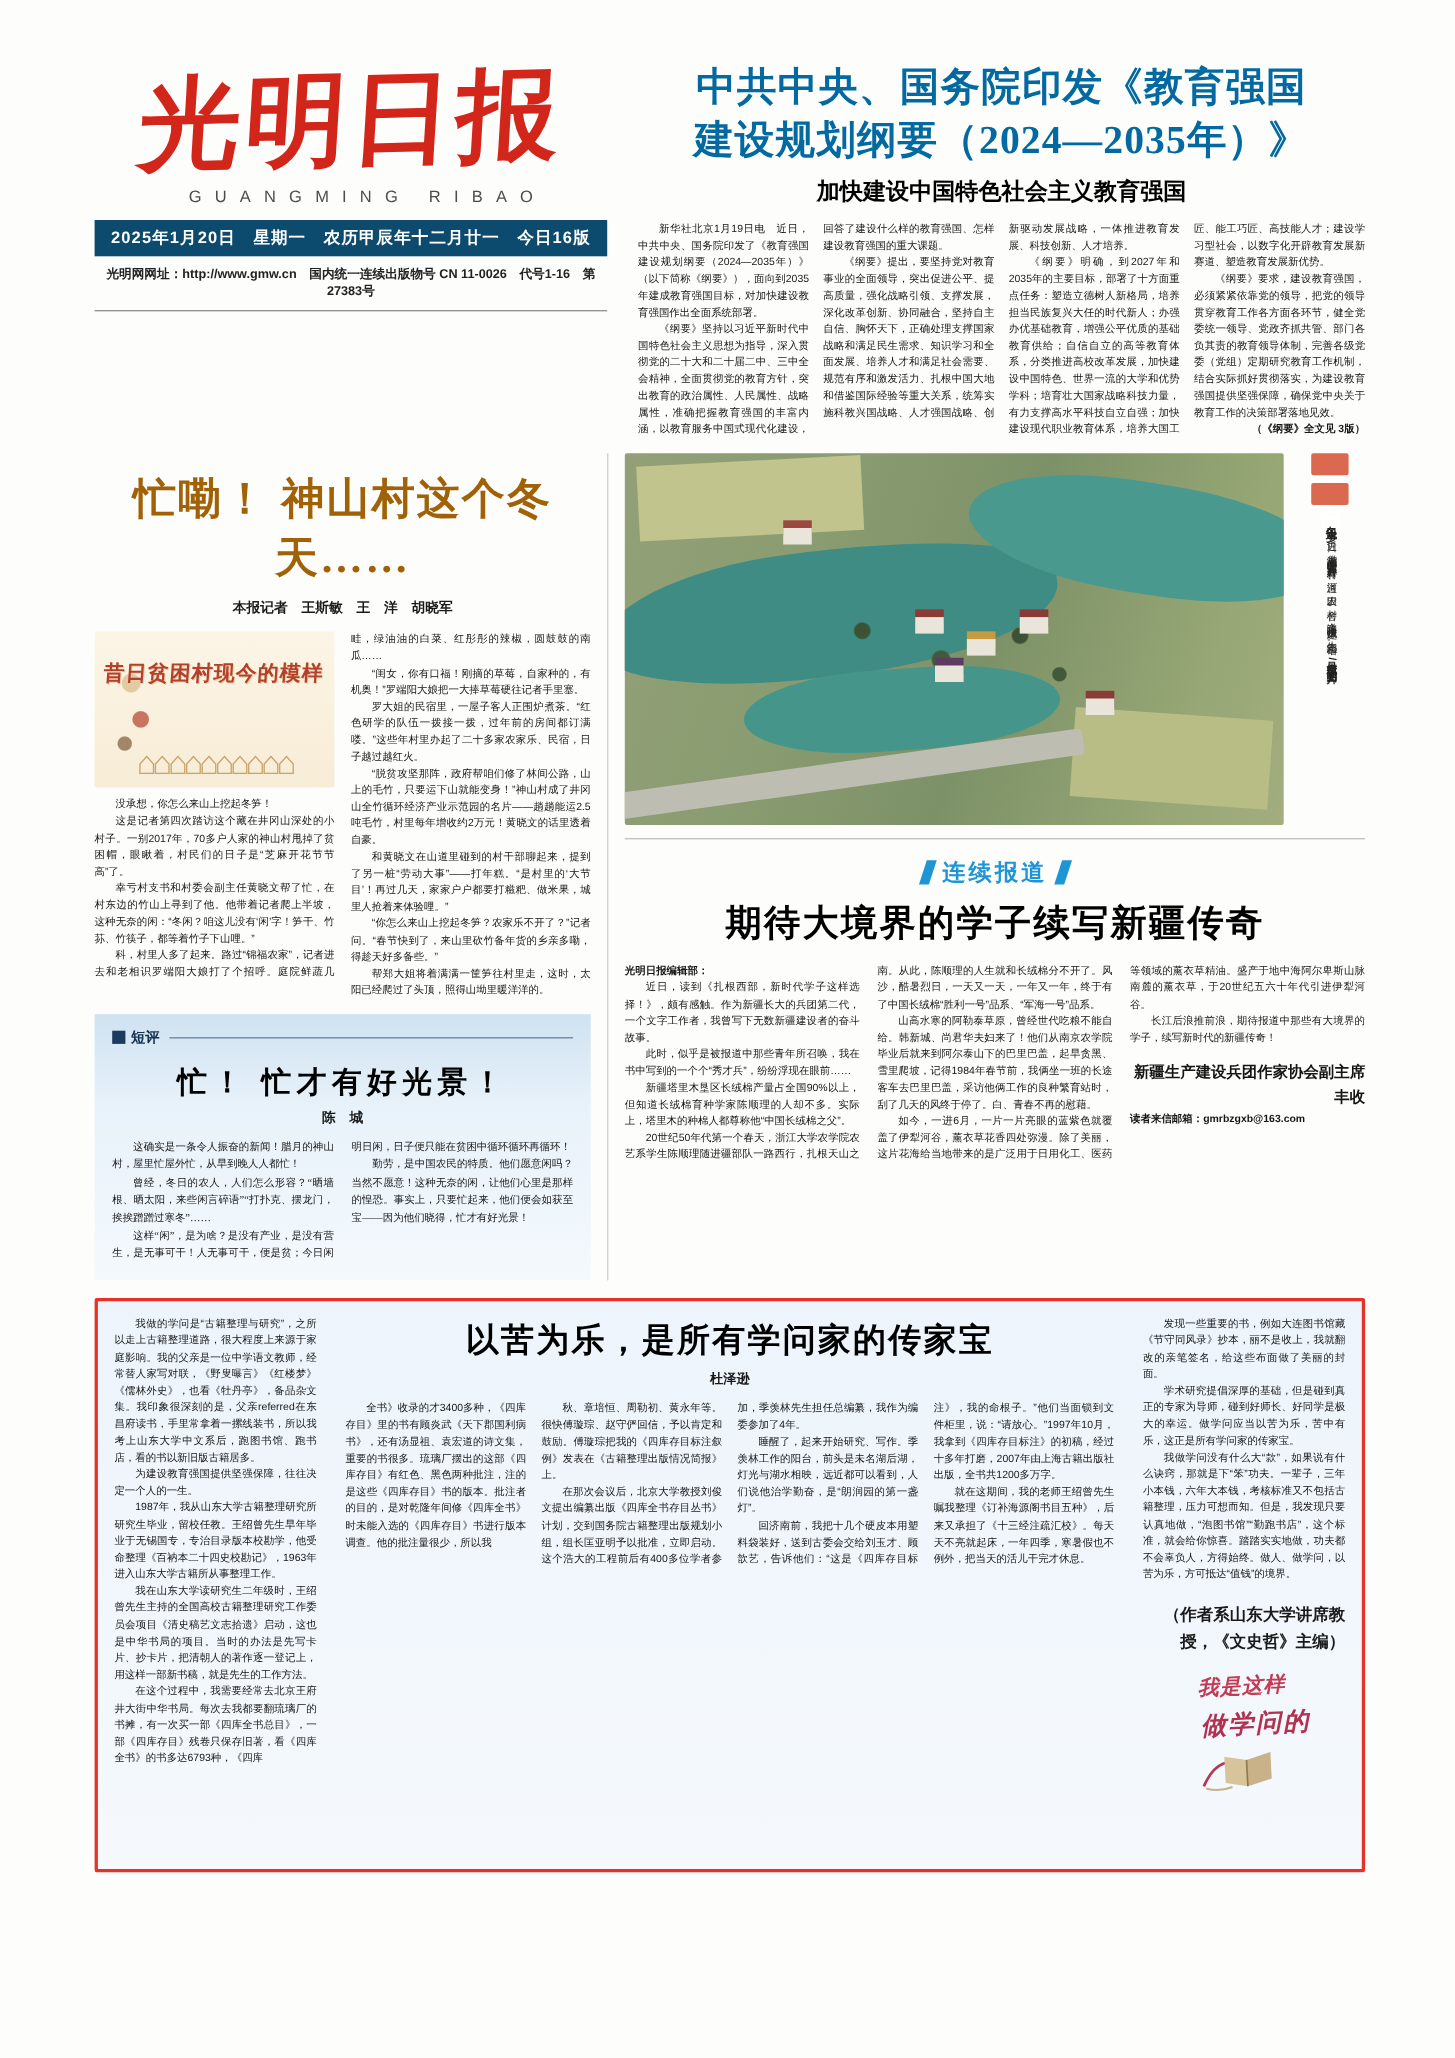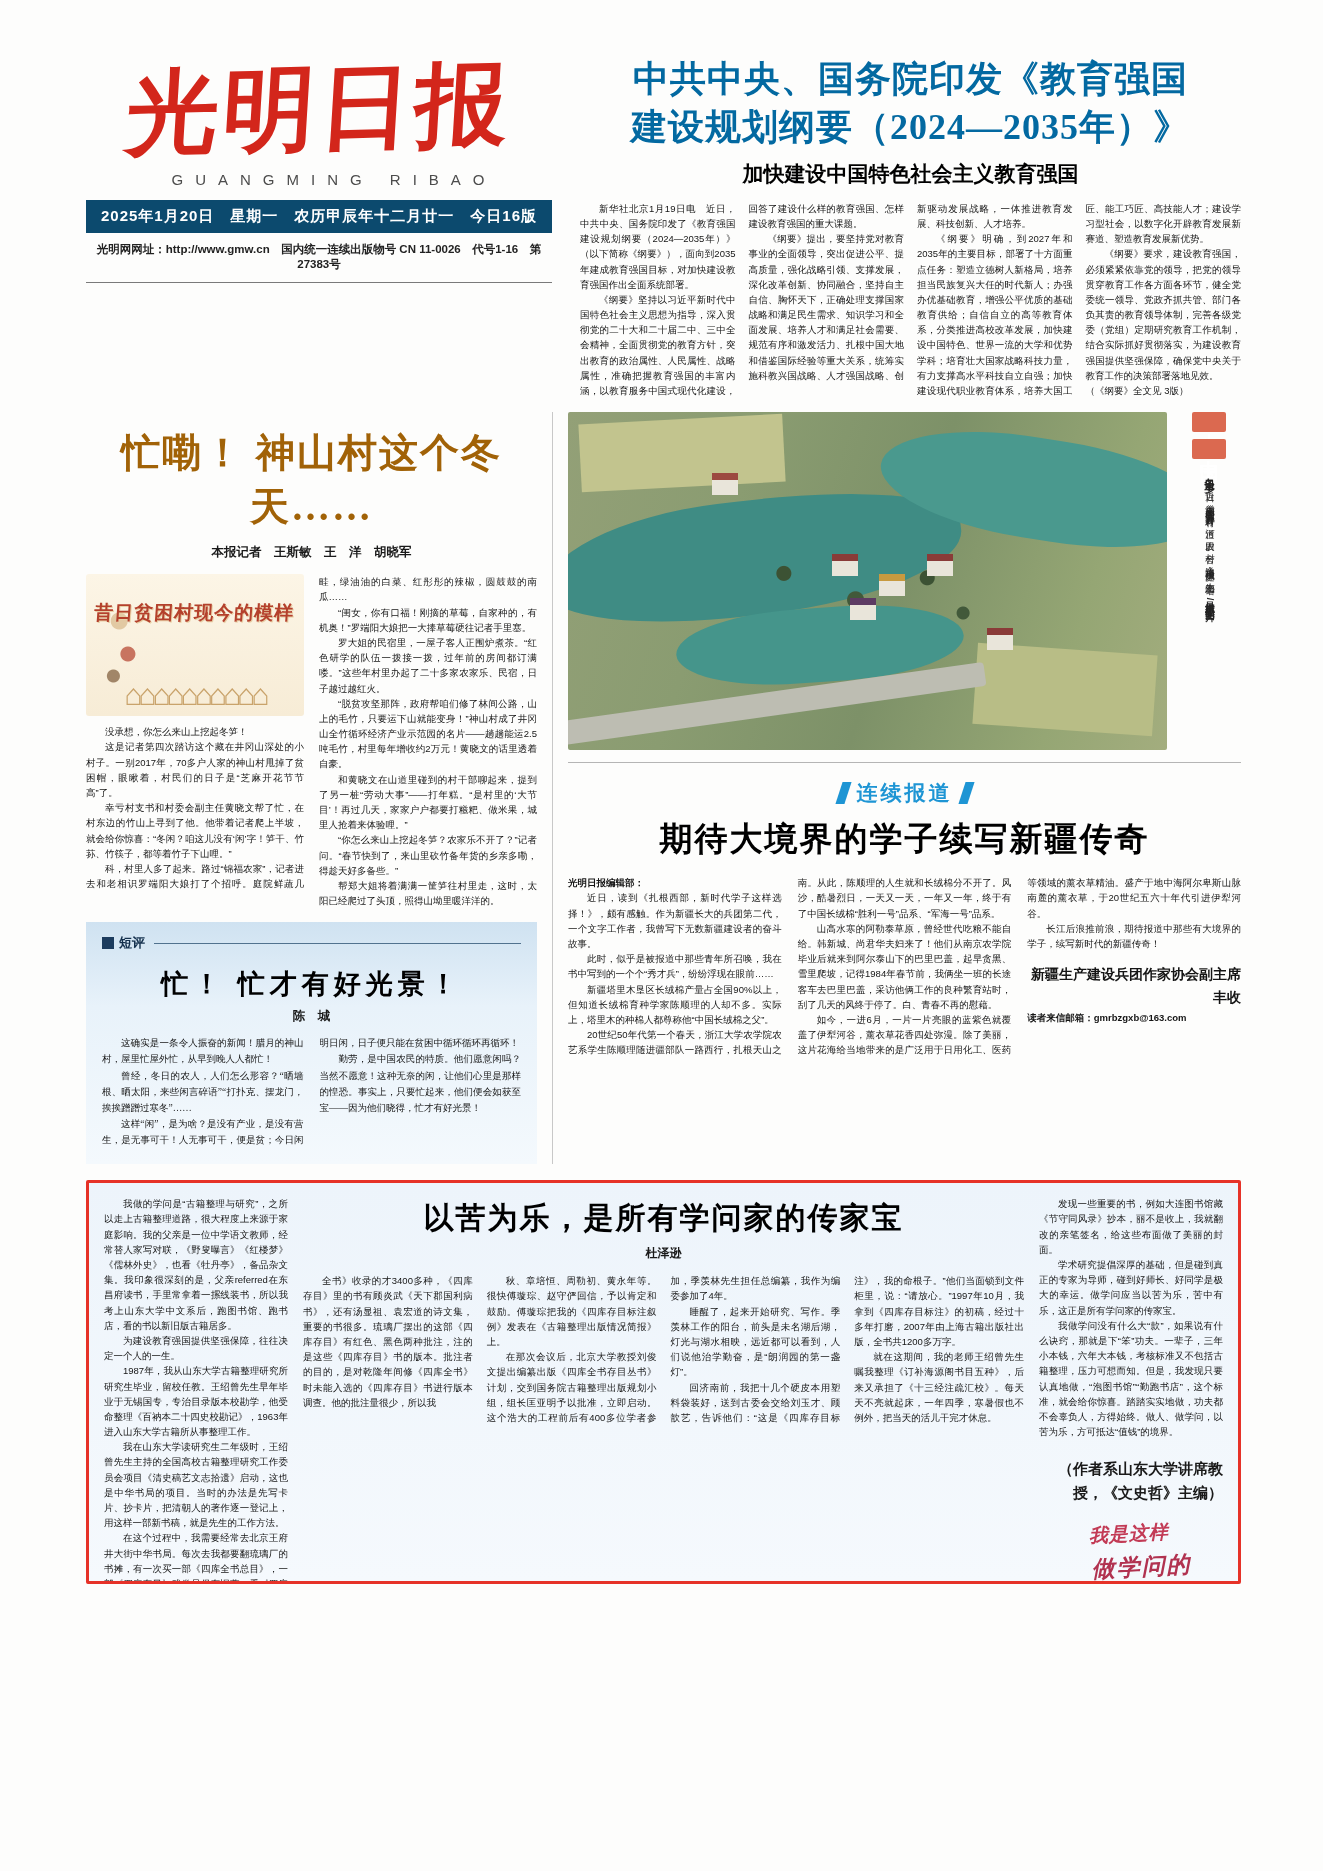--- a/index.html
+++ b/index.html
@@ -19,21 +19,21 @@
     text-align:center; padding:7px 0; letter-spacing:1px; }
   .infoline { font-size:11.5px; font-weight:bold; color:#222; text-align:center;
     padding:9px 0 10px; border-bottom:1.5px solid #7a7a7a; }
   .topstory { flex:1; padding-left:28px; }
   .topstory h1 { font-family:"Liberation Serif",serif; font-size:36px; font-weight:900;
     text-align:center; line-height:1.33; letter-spacing:1px; margin:4px 0 8px; color:#0369a1; }
   .topstory .sub { font-size:21px; font-weight:bold; text-align:center; margin-bottom:13px; color:#000; }
   .cols { text-align:justify; color:#151515; }
   .cols p { text-indent:2em; }
   .tcols { column-count:4; column-gap:13px; font-size:9.5px; line-height:1.6; }
-  .tcols p:last-child { font-weight:normal; text-indent:0; }
+  .tcols p:last-child { text-align:right; font-weight:bold; text-indent:0; }
 
   
   .main { display:flex; margin-top:14px; }
   .main-left { width:466px; flex:none; padding-right:15px; }
   .main-right { flex:1; padding-left:15px; border-left:1px solid #c8c8c8; }
 
   
   .village h2 { font-family:"Liberation Serif",serif; font-size:39px; font-weight:900;
     text-align:center; letter-spacing:2px; margin:14px 0 10px; color:#a16207; }
   .byline { text-align:center; font-size:12.5px; font-weight:bold; margin-bottom:13px; }
@@ -98,21 +98,21 @@
   .serial h3 { font-family:"Liberation Serif",serif; font-size:33px; font-weight:900;
     text-align:center; letter-spacing:2px; margin-bottom:13px; color:#000; }
   .scols { column-count:3; column-gap:16px; font-size:9.5px; line-height:1.6; }
   .salute { font-weight:bold; text-indent:0 !important; }
   .sign { text-align:right; font-weight:bold; margin-top:12px; font-size:14px; }
   .email { font-weight:bold; font-size:9.5px; margin-top:2px; }
 
   
   .scholar { margin-top:16px; border:3px solid #e63228; border-radius:2px;
     background:linear-gradient(180deg,#edf4fb,#f5f9fd); padding:13px 15px;
-    display:flex; gap:15px; height:404px; overflow:hidden; }
+    display:flex; gap:26px; height:522px; overflow:hidden; }
   .sch-side { width:184px; flex:none; font-size:9.5px; line-height:1.6; }
   .sch-mid { flex:1; min-width:0; }
   .sch-mid h3 { font-family:"Liberation Serif",serif; font-size:30px; font-weight:900;
     text-align:center; letter-spacing:2px; margin:2px 0 6px; color:#000; }
   .sch-mid .author { text-align:center; font-size:12px; font-weight:bold; margin-bottom:11px; }
   .mcols { column-count:4; column-gap:14px; font-size:9.5px; line-height:1.6; }
   .note { font-weight:bold; text-align:right; margin-top:18px; font-size:15px; }
   .stamp { margin-top:14px; text-align:center; position:relative; transform:rotate(-3deg); }
   .stamp .l1 { color:#c23a55; font-weight:900; font-size:19px; font-style:italic; letter-spacing:1px; }
   .stamp .l2 { color:#b13250; font-weight:900; font-size:23px; font-style:italic;
@@ -156,21 +156,21 @@
         <div class="byline">本报记者　王斯敏　王　洋　胡晓军</div>
         <div class="cols vcols">
           <div class="banner">
             <div class="banner-orn"></div>
             <div class="banner-title">昔日贫困村现今的模样</div>
             <div class="banner-houses">⌂⌂⌂⌂⌂⌂⌂⌂⌂⌂</div>
           </div>
           <div>
               <p>没承想，你怎么来山上挖起冬笋！</p>
               <p>这是记者第四次踏访这个藏在井冈山深处的小村子。一别2017年，70多户人家的神山村甩掉了贫困帽，眼瞅着，村民们的日子是“芝麻开花节节高”了。</p>
-              <p>幸亏村支书和村委会副主任黄晓文帮了忙，在村东边的竹山上寻到了他。他带着记者爬上半坡，就会给你惊喜：“冬闲？咱这儿没有‘闲’字！笋干、竹荪、竹筷子，都等着竹子下山哩。”</p>
+              <p>幸亏村支书和村委会副主任黄晓文帮了忙，在村东边的竹山上寻到了他。他带着记者爬上半坡，这种无奈的闲：“冬闲？咱这儿没有‘闲’字！笋干、竹荪、竹筷子，都等着竹子下山哩。”</p>
               <p>科，村里人多了起来。路过“锦福农家”，记者进去和老相识罗端阳大娘打了个招呼。庭院鲜蔬几畦，绿油油的白菜、红彤彤的辣椒，圆鼓鼓的南瓜……</p>
               <p>“闺女，你有口福！刚摘的草莓，自家种的，有机奥！”罗端阳大娘把一大捧草莓硬往记者手里塞。</p>
               <p>罗大姐的民宿里，一屋子客人正围炉煮茶。“红色研学的队伍一拨接一拨，过年前的房间都订满喽。”这些年村里办起了二十多家农家乐、民宿，日子越过越红火。</p>
               <p>“脱贫攻坚那阵，政府帮咱们修了林间公路，山上的毛竹，只要运下山就能变身！”神山村成了井冈山全竹循环经济产业示范园的名片——趟趟能运2.5吨毛竹，村里每年增收约2万元！黄晓文的话里透着自豪。</p>
               <p>和黄晓文在山道里碰到的村干部聊起来，提到了另一桩“劳动大事”——打年糕。“是村里的‘大节目’！再过几天，家家户户都要打糍粑、做米果，城里人抢着来体验哩。”</p>
               <p>“你怎么来山上挖起冬笋？农家乐不开了？”记者问。“春节快到了，来山里砍竹备年货的乡亲多嘞，得趁天好多备些。”</p>
               <p>帮郑大姐将着满满一筐笋往村里走，这时，太阳已经爬过了头顶，照得山坳里暖洋洋的。</p>
             </div>
         </div>
       </div>

